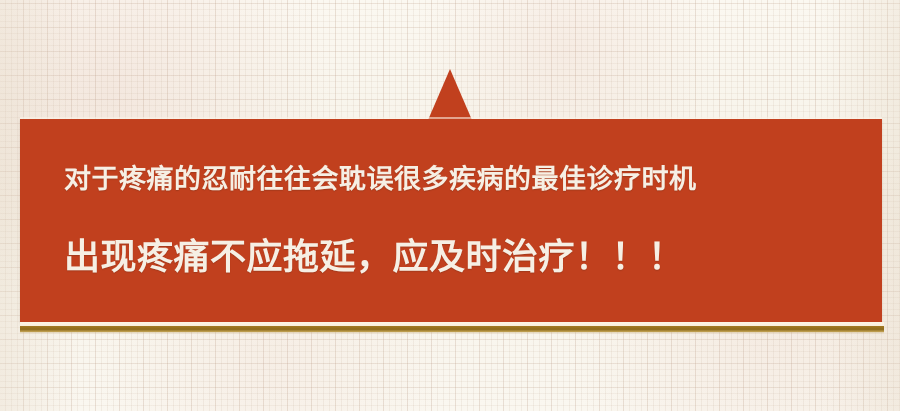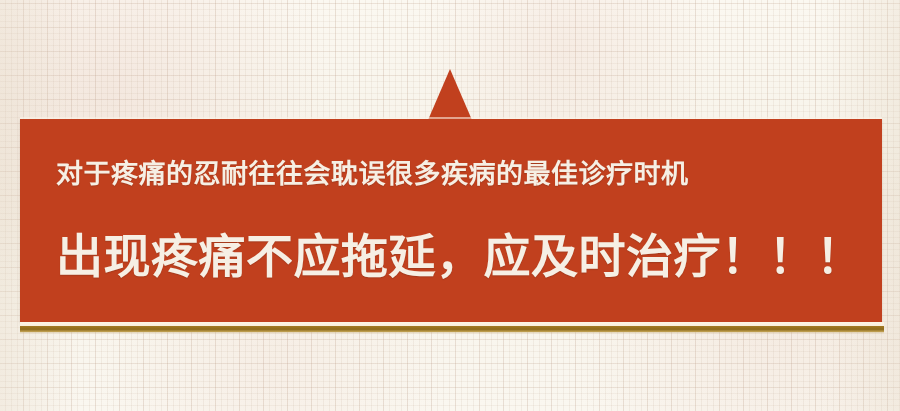--- a/index.html
+++ b/index.html
@@ -100,21 +100,21 @@
     width: 0;
     height: 0;
     border-left: 22px solid transparent;
     border-right: 22px solid transparent;
     border-bottom: 51px solid #c1401e;
   }
 
   
   .banner-text {
     position: absolute;
-    left: 56px;
+    left: 64px;
     top: 119px;
     width: 800px;
     height: 203px;
     display: flex;
     flex-direction: column;
     justify-content: center;
     align-items: flex-start;
     gap: 28px;
   }
 
@@ -127,21 +127,21 @@
     line-height: 1.05;
     text-shadow: 0 1px 1px rgba(110,45,25,0.35);
   }
 
   .headline-primary {
     font-size: 27px;
     letter-spacing: 0.5px;
   }
 
   .headline-secondary {
-    font-size: 47px;
+    font-size: 36px;
     letter-spacing: 0.5px;
     margin-top: 16px;
   }
 
   
   .banner-gap {
     position: absolute;
     left: 20px;
     top: 322px;
     width: 864px;

